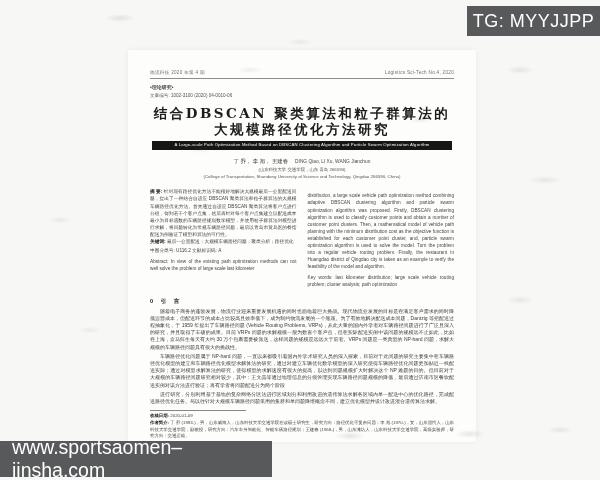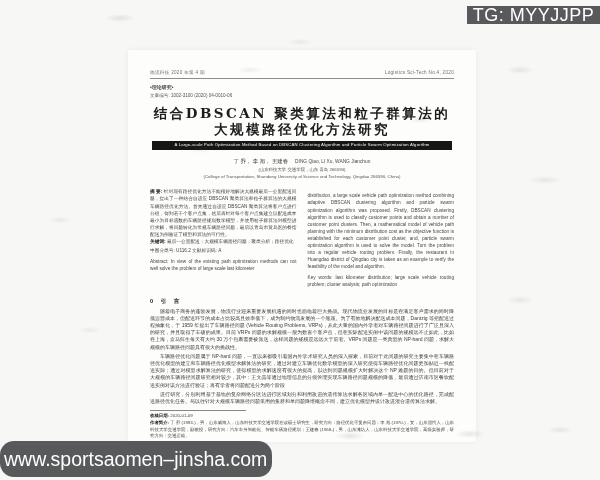--- a/index.html
+++ b/index.html
@@ -42,24 +42,24 @@
   .abstract-cols p.abs-clc{margin-top:2px;}
   .abstract-cols p.abs-en{margin-top:4px;color:#454545;}
   .abstract-cols b{color:#222;}
   .section-h{margin-top:9px;font-size:5.6px;font-weight:bold;letter-spacing:3px;color:#222;}
   p.body{margin:2px 0 0 0;font-size:5px;line-height:7.2px;text-align:justify;text-indent:2em;color:#3c3c3c;}
   .foot-rule{width:96px;border-top:1px solid #888;margin-top:5px;}
   p.footnote{margin:1.5px 0 0 0;font-size:4.4px;line-height:6.2px;text-align:justify;color:#474747;}
   p.footnote b{color:#222;}
   .page-footer{margin-top:4px;font-size:4.9px;color:#8cc79a;display:flex;gap:14px;align-items:center;}
   
-  .tg-box{position:absolute;right:0;top:6px;z-index:10;width:133px;height:18px;background:#58595b;
+  .tg-box{position:absolute;right:0;top:6px;z-index:10;width:133px;height:30px;background:#58595b;
           color:#fff;display:flex;align-items:center;justify-content:center;font-size:18px;letter-spacing:.5px;}
   .url-bar{position:absolute;left:0;top:441px;z-index:10;width:272px;height:36px;background:#58595b;
-           color:#fff;display:flex;align-items:center;padding-left:4px;box-sizing:border-box;font-size:19.5px;border-radius:14px;}
+           color:#fff;display:flex;align-items:center;padding-left:12px;box-sizing:border-box;font-size:19.5px;}
 </style>
 </head>
 <body>
 
 <div class="canvas">
 
   <div class="page">
     <div class="ph-row">
       <span>物流科技  2020 年第 4 期</span>
       <span>Logistics Sci-Tech   No.4, 2020</span>

